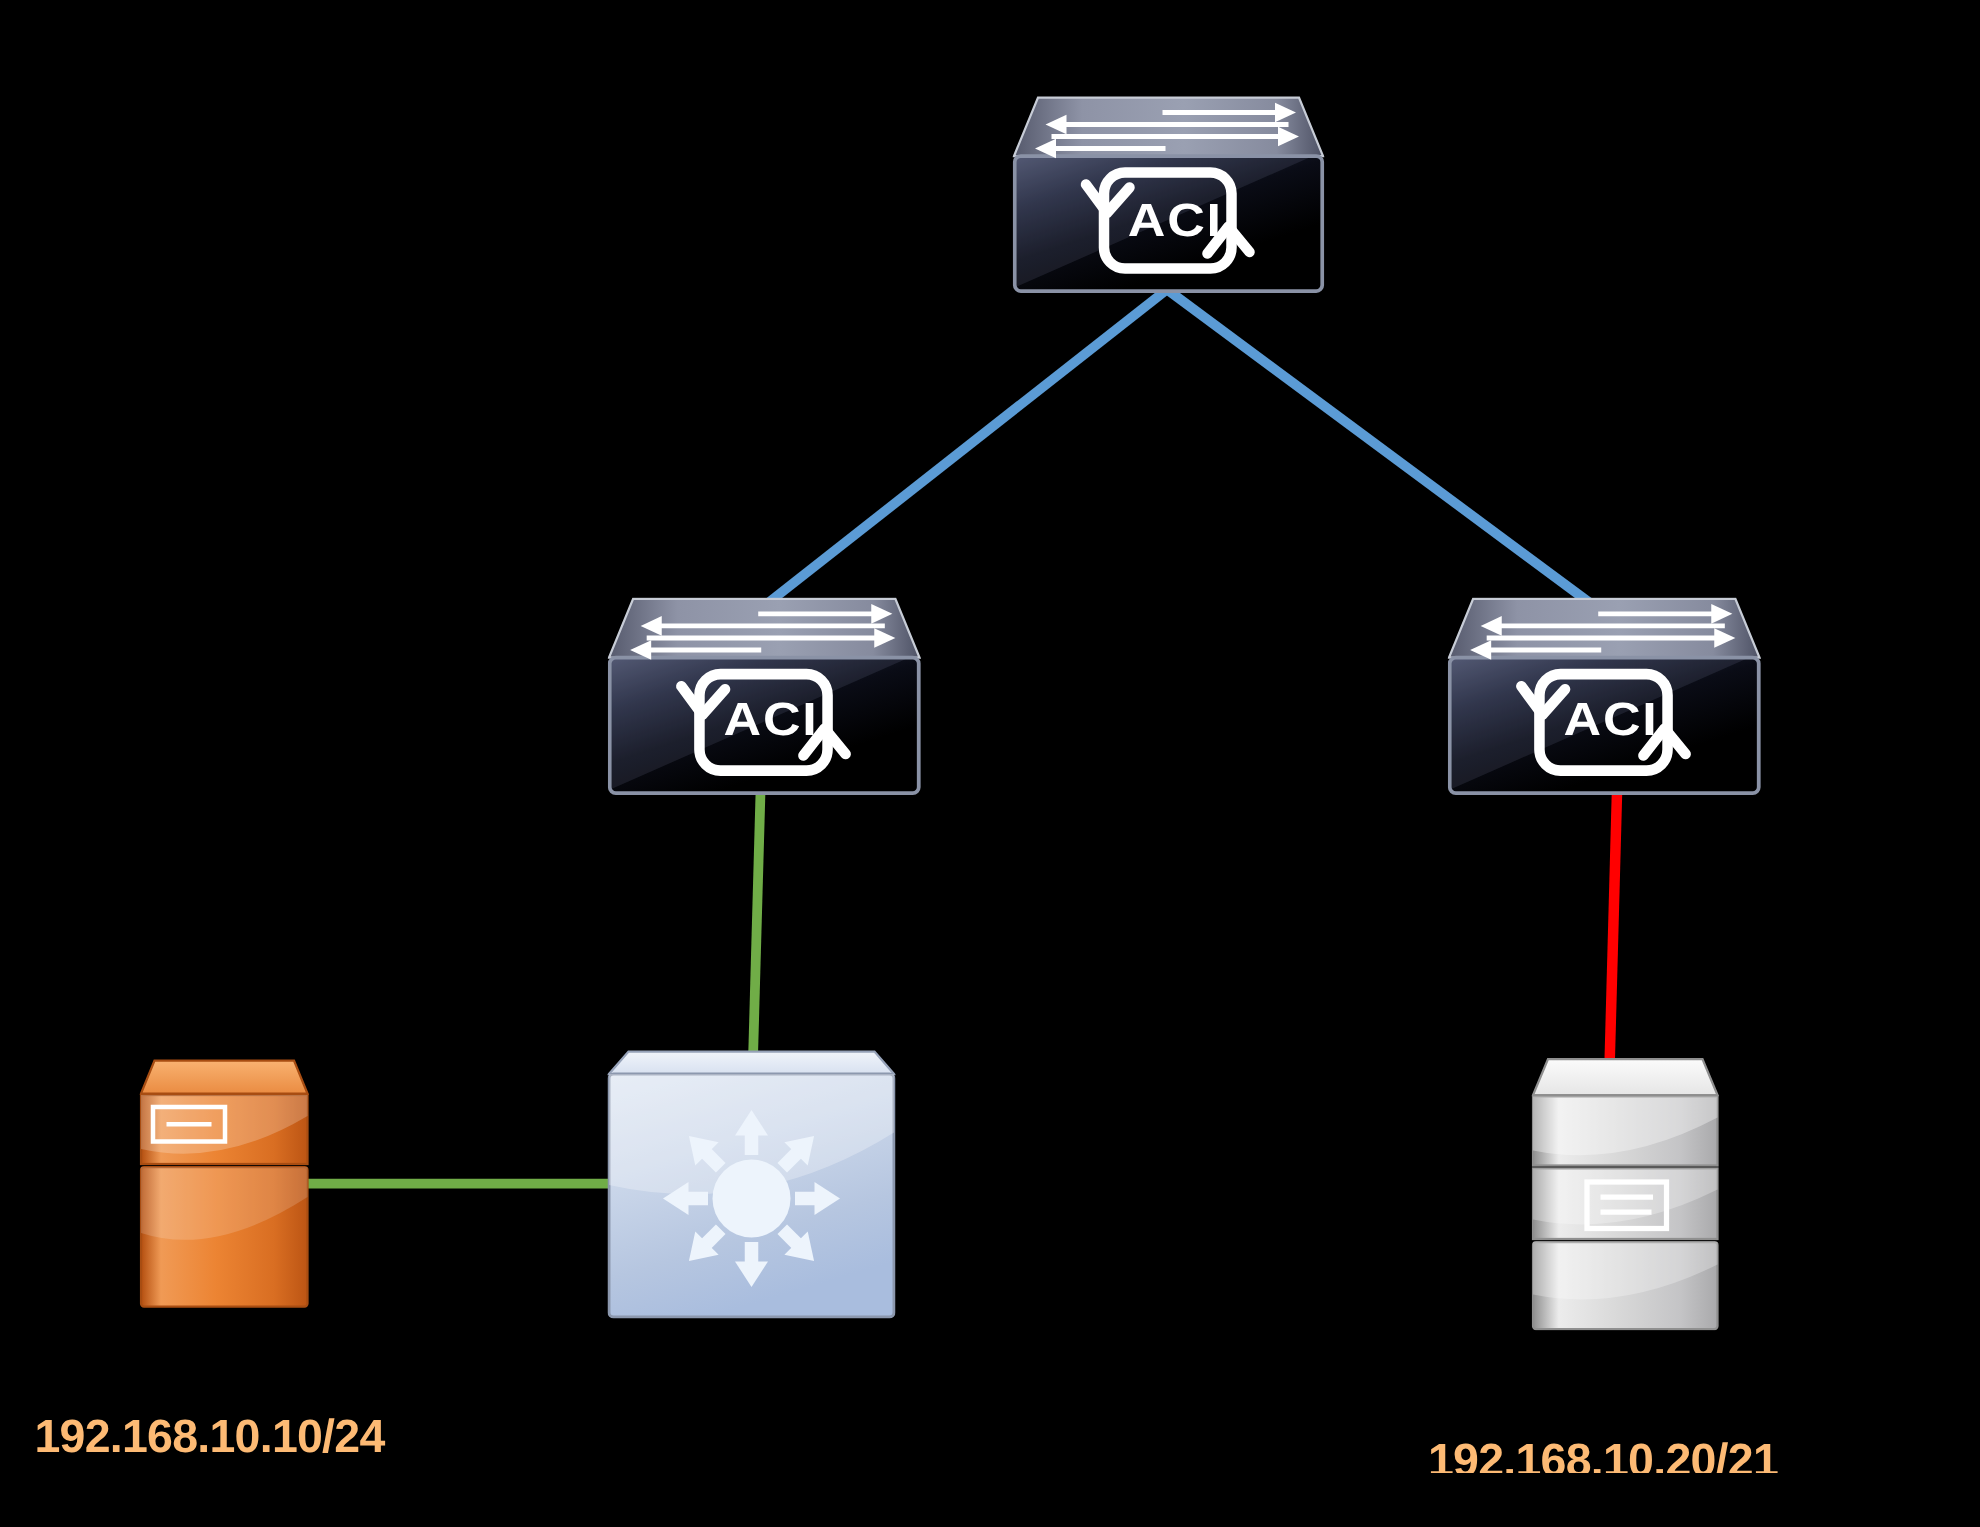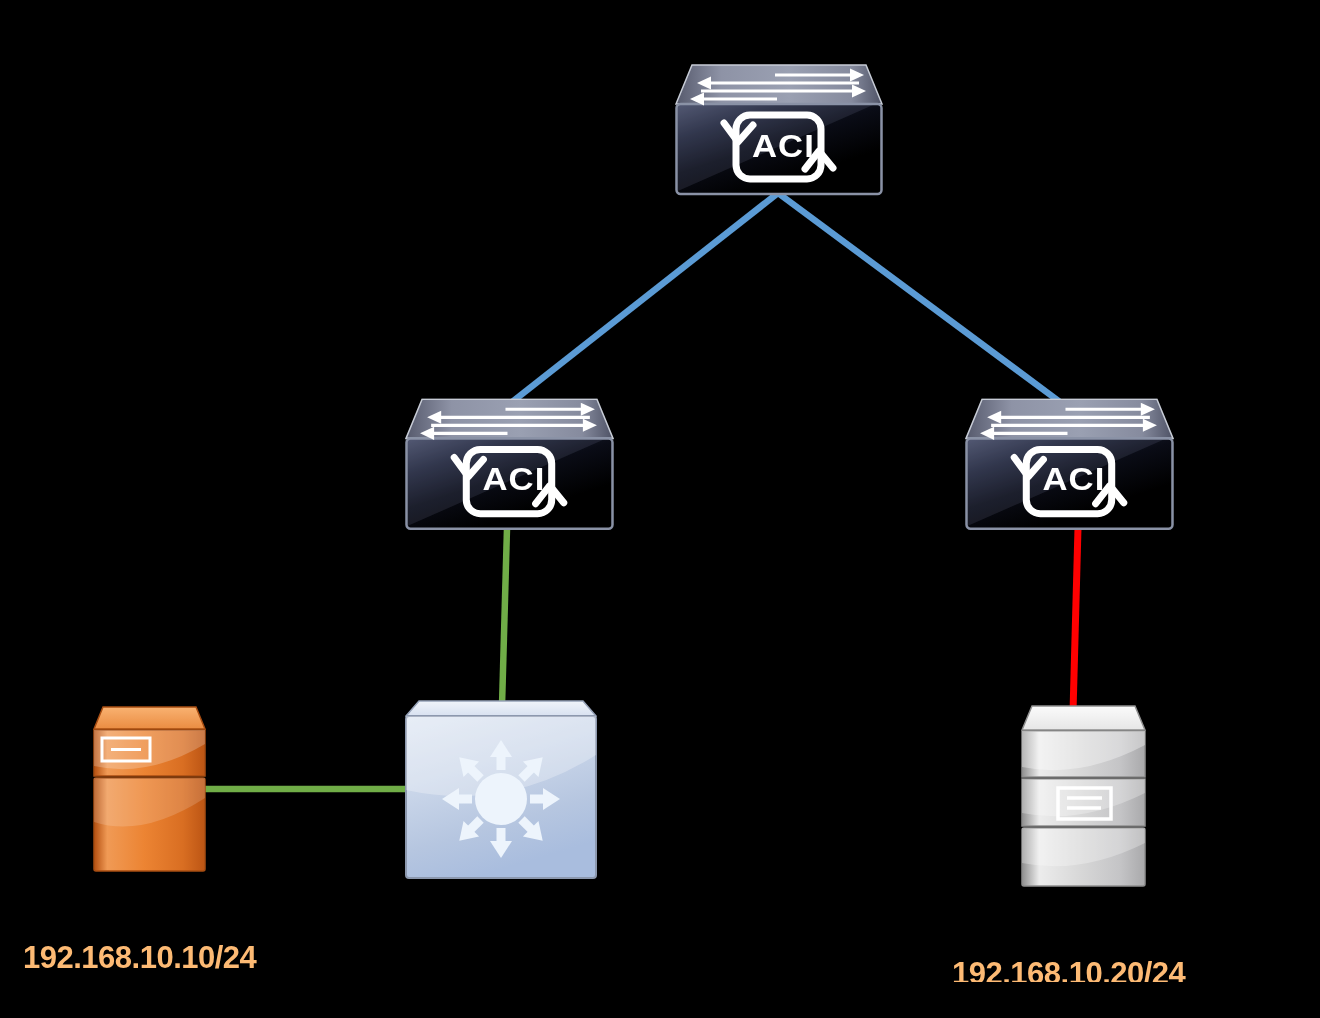--- a/index.html
+++ b/index.html
@@ -189,15 +189,15 @@
       <path d="M1 123 H124 V138 Q60 170 1 158 Z" fill="rgba(255,255,255,0.28)"></path>
       <g stroke="#fff" stroke-width="3.5" fill="none">
         <rect x="37" y="83" width="53" height="31"></rect>
         <line x1="46" y1="93" x2="81" y2="93"></line>
         <line x1="46" y1="103" x2="80" y2="103"></line>
       </g>
     </svg>
   </div>
 
   <div class="ip-label" style="left:23px;top:940px">192.168.10.10/24</div>
-  <div class="ip-label" style="left:952px;top:956px">192.168.10.20/24</div>
+  <div class="ip-label" style="left:952px;top:956px">192.168.10.20/21</div>
 
 </div>
 
 </body></html>

